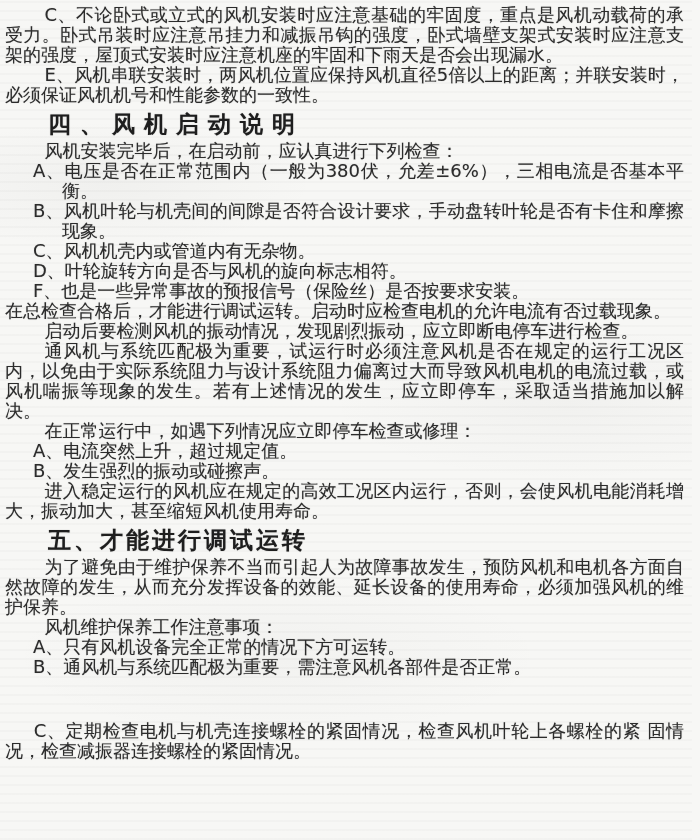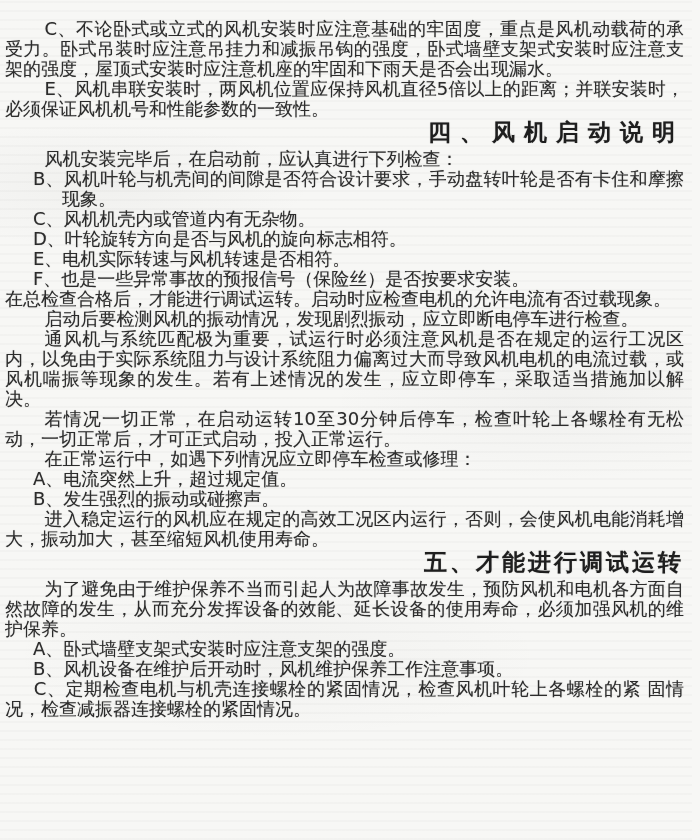--- a/index.html
+++ b/index.html
@@ -9,21 +9,21 @@
   body {
     width: 700px;
     height: 840px;
     background-color: #f7f7f5;
   }
   .page {
     position: relative;
     width: 692px;
     height: 840px;
     box-sizing: border-box;
-    padding: 19px 8px 0 5px;
+    padding: 5px 8px 0 5px;
     overflow: hidden;
     font-family: "DejaVu Sans", sans-serif;
     font-size: 18px;
     line-height: 20px;
     color: #2c2c2c;
     text-align: justify;
     background-color: #f7f7f5;
     background-image:
       repeating-linear-gradient(0deg, rgba(90,90,90,0.030) 0px, rgba(90,90,90,0.030) 2px, rgba(0,0,0,0) 2px, rgba(0,0,0,0) 9px),
       radial-gradient(ellipse 300px 90px at 15% 22%, rgba(110,110,110,0.05), rgba(0,0,0,0) 70%),
@@ -32,67 +32,68 @@
   }
   .para {
     margin: 0;
     text-shadow: 0 0 1px rgba(45,45,45,0.35);
   }
   .indent {
     text-indent: 2.2em;
   }
   .cindent {
     text-indent: 1.6em;
+    margin-top: 44px;
   }
   .li {
     margin: 0;
     padding-left: 57px;
     text-indent: -29px;
     text-shadow: 0 0 1px rgba(45,45,45,0.35);
   }
   .heading {
-    margin: 0 0 4px 0;
+    margin: 6px 0 4px 0;
     padding-left: 43px;
     font-size: 23px;
     line-height: 26px;
     font-weight: bold;
     color: #1e1e1e;
-    text-align: right;
+    text-align: left;
     text-indent: 0;
     text-shadow: 0 0 1px rgba(30,30,30,0.4);
   }
   .spacing-wide { letter-spacing: 9px; }
   .spacing-narrow { letter-spacing: 3px; }
 </style>
 </head>
 <body>
 
 <div class="page">
 
   <p class="para indent">C、不论卧式或立式的风机安装时应注意基础的牢固度，重点是风机动载荷的承受力。卧式吊装时应注意吊挂力和减振吊钩的强度，卧式墙壁支架式安装时应注意支架的强度，屋顶式安装时应注意机座的牢固和下雨天是否会出现漏水。</p>
   <p class="para indent">E、风机串联安装时，两风机位置应保持风机直径5倍以上的距离；并联安装时，必须保证风机机号和性能参数的一致性。</p>
 
   <h2 class="heading spacing-wide">四、风机启动说明</h2>
 
   <p class="para indent">风机安装完毕后，在启动前，应认真进行下列检查：</p>
+  <div class="li">A、电压是否在正常范围内（一般为380伏，允差±6%），三相电流是否基本平衡。</div>
   <div class="li">B、风机叶轮与机壳间的间隙是否符合设计要求，手动盘转叶轮是否有卡住和摩擦现象。</div>
   <div class="li">C、风机机壳内或管道内有无杂物。</div>
   <div class="li">D、叶轮旋转方向是否与风机的旋向标志相符。</div>
-  <div class="li">E、电机实际转速与风机转速是否相符。</div>
   <div class="li">F、也是一些异常事故的预报信号（保险丝）是否按要求安装。</div>
 
   <p class="para">在总检查合格后，才能进行调试运转。启动时应检查电机的允许电流有否过载现象。</p>
   <p class="para indent">启动后要检测风机的振动情况，发现剧烈振动，应立即断电停车进行检查。</p>
   <p class="para indent">通风机与系统匹配极为重要，试运行时必须注意风机是否在规定的运行工况区内，以免由于实际系统阻力与设计系统阻力偏离过大而导致风机电机的电流过载，或风机喘振等现象的发生。若有上述情况的发生，应立即停车，采取适当措施加以解决。</p>
-  <p class="para indent">若情况一切正常，在启动运转10至30分钟后停车，检查叶轮上各螺栓有无松动，一切正常后，才可正式启动，投入正常运行。</p>
   <p class="para indent">在正常运行中，如遇下列情况应立即停车检查或修理：</p>
   <div class="li">A、电流突然上升，超过规定值。</div>
   <div class="li">B、发生强烈的振动或碰擦声。</div>
   <p class="para indent">进入稳定运行的风机应在规定的高效工况区内运行，否则，会使风机电能消耗增大，振动加大，甚至缩短风机使用寿命。</p>
 
   <h2 class="heading spacing-narrow">五、才能进行调试运转</h2>
 
   <p class="para indent">为了避免由于维护保养不当而引起人为故障事故发生，预防风机和电机各方面自然故障的发生，从而充分发挥设备的效能、延长设备的使用寿命，必须加强风机的维护保养。</p>
-  <div class="li">A、卧式墙壁支架式安装时应注意支架的强度。</div>
-  <div class="li">B、风机设备在维护后开动时，风机维护保养工作注意事项。</div>
+  <p class="para indent">风机维护保养工作注意事项：</p>
+  <div class="li">A、只有风机设备完全正常的情况下方可运转。</div>
+  <div class="li">B、通风机与系统匹配极为重要，需注意风机各部件是否正常。</div>
   <p class="para cindent">C、定期检查电机与机壳连接螺栓的紧固情况，检查风机叶轮上各螺栓的紧 固情况，检查减振器连接螺栓的紧固情况。</p>
 
 </div>
 
 </body></html>

